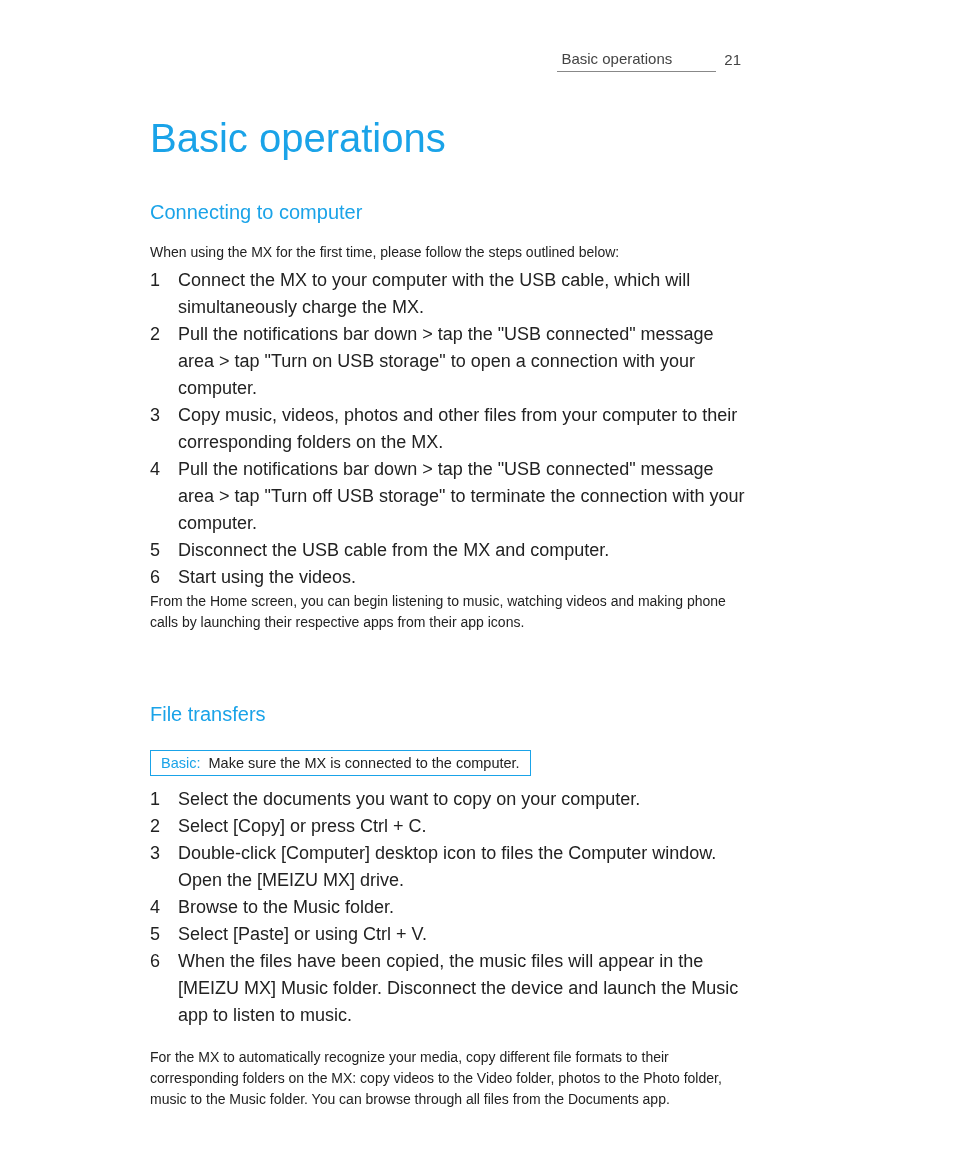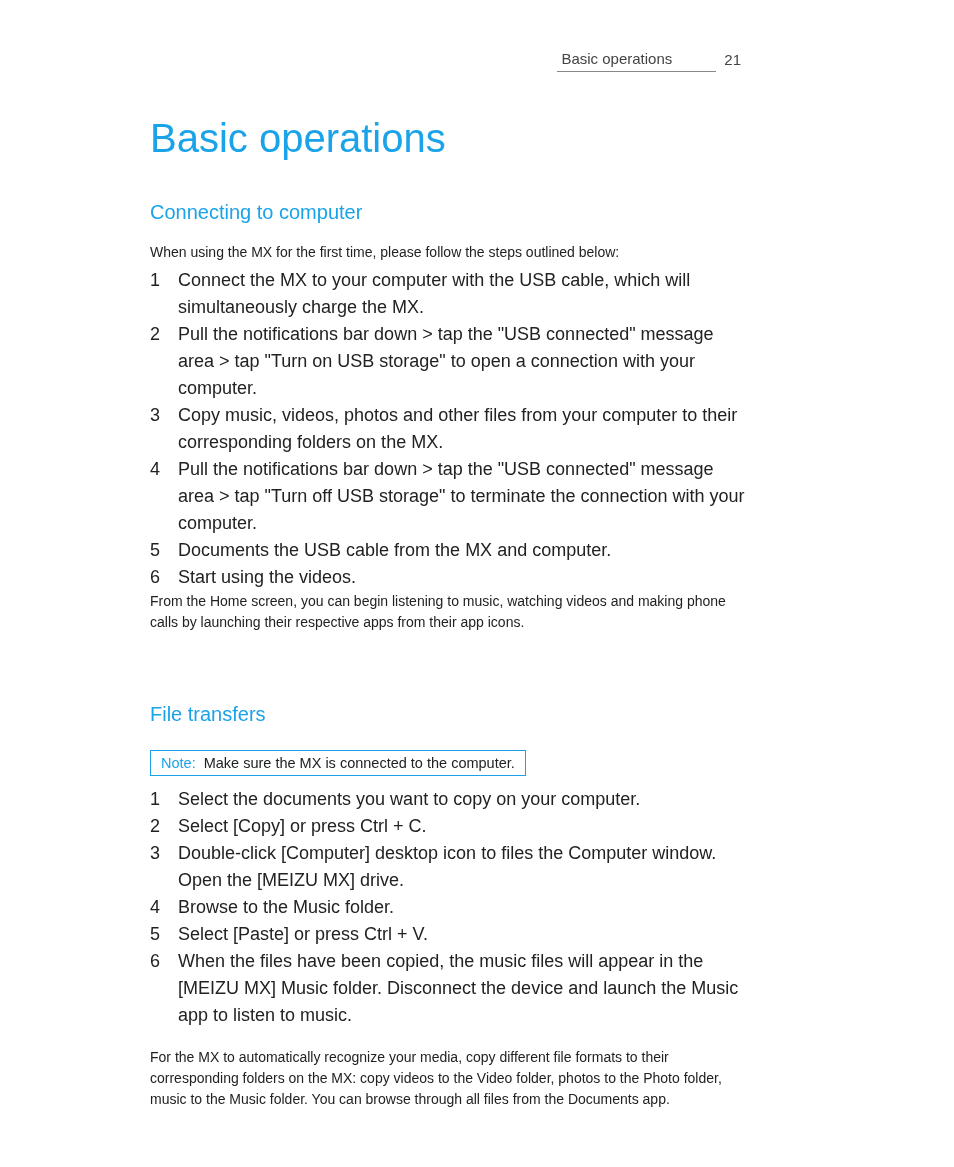--- a/index.html
+++ b/index.html
@@ -116,36 +116,36 @@
     <div class="row">
         <div class="num">3</div>
         <div class="txt">Copy music, videos, photos and other files from your computer to their corresponding folders on the MX.</div>
       </div>
     <div class="row">
         <div class="num">4</div>
         <div class="txt">Pull the notifications bar down &gt; tap the "USB connected" message area &gt; tap "Turn off USB storage" to terminate the connection with your computer.</div>
       </div>
     <div class="row">
         <div class="num">5</div>
-        <div class="txt">Documents the USB cable from the MX and computer.</div>
+        <div class="txt">Disconnect the USB cable from the MX and computer.</div>
       </div>
     <div class="row">
         <div class="num">6</div>
         <div class="txt">Start using the videos.</div>
       </div>
   </div>
 
   <p class="body">From the Home screen, you can begin listening to music, watching videos and making phone calls by launching their respective apps from their app icons.</p>
 
   <div class="spacer"></div>
 
   <h2 class="section">File transfers</h2>
 
   <div class="note-box">
-    <span class="note-label">Note:</span>
+    <span class="note-label">Basic:</span>
     <span>Make sure the MX is connected to the computer.</span>
   </div>
 
 
   <div class="numbered">
     <div class="row">
         <div class="num">1</div>
         <div class="txt">Select the documents you want to copy on your computer.</div>
       </div>
     <div class="row">
@@ -155,21 +155,21 @@
     <div class="row">
         <div class="num">3</div>
         <div class="txt">Double-click [Computer] desktop icon to files the Computer window. Open the [MEIZU MX] drive.</div>
       </div>
     <div class="row">
         <div class="num">4</div>
         <div class="txt">Browse to the Music folder.</div>
       </div>
     <div class="row">
         <div class="num">5</div>
-        <div class="txt">Select [Paste] or press Ctrl + V.</div>
+        <div class="txt">Select [Paste] or using Ctrl + V.</div>
       </div>
     <div class="row">
         <div class="num">6</div>
         <div class="txt">When the files have been copied, the music files will appear in the [MEIZU MX] Music folder. Disconnect the device and launch the Music app to listen to music.</div>
       </div>
   </div>
 
   <div class="small-spacer"></div>
 
   <p class="body">For the MX to automatically recognize your media, copy different file formats to their corresponding folders on the MX: copy videos to the Video folder, photos to the Photo folder, music to the Music folder. You can browse through all files from the Documents app.</p>

